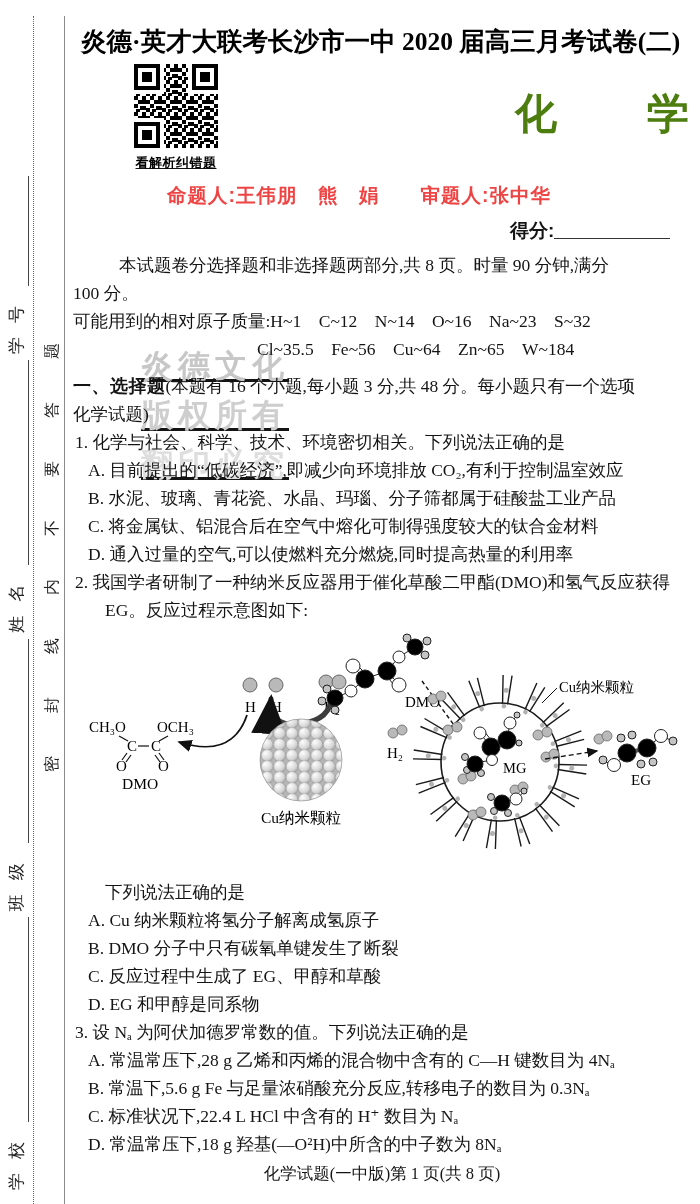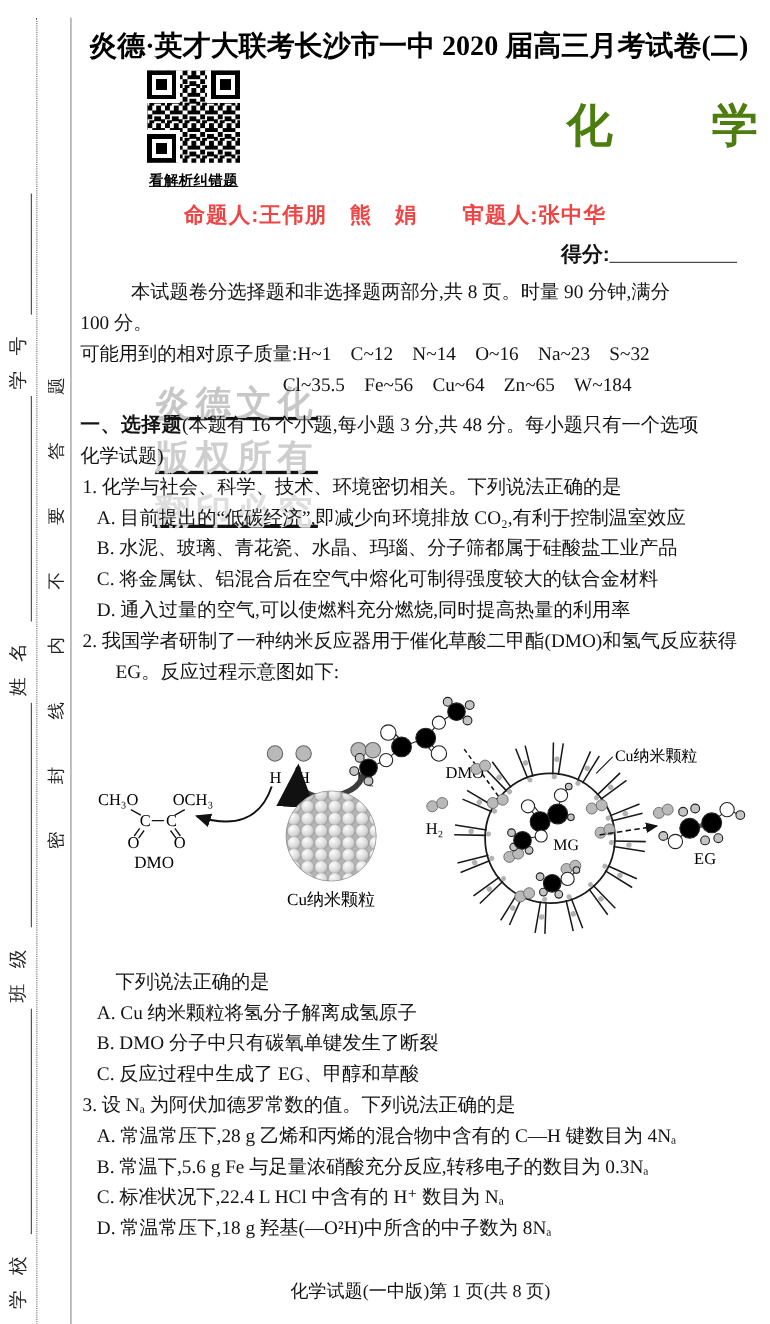--- a/index.html
+++ b/index.html
@@ -352,20 +352,21 @@
           <circle cx="598" cy="112" r="4" fill="#c4c4c4"></circle>
         </g>
         <text x="556" y="156" font-size="15">EG</text>
       </svg>
     </div>
 
     <div class="line opt2">下列说法正确的是</div>
     <div class="line opt">A. Cu 纳米颗粒将氢分子解离成氢原子</div>
     <div class="line opt">B. DMO 分子中只有碳氧单键发生了断裂</div>
     <div class="line opt">C. 反应过程中生成了 EG、甲醇和草酸</div>
+    <div class="line opt">D. EG 和甲醇是同系物</div>
 
     <div class="line qline">
       <span>3.</span>
       <span>设 Nₐ 为阿伏加德罗常数的值。下列说法正确的是</span>
     </div>
     <div class="line opt">A. 常温常压下,28 g 乙烯和丙烯的混合物中含有的 C—H 键数目为 4Nₐ</div>
     <div class="line opt">B. 常温下,5.6 g Fe 与足量浓硝酸充分反应,转移电子的数目为 0.3Nₐ</div>
     <div class="line opt">C. 标准状况下,22.4 L HCl 中含有的 H⁺ 数目为 Nₐ</div>
     <div class="line opt">D. 常温常压下,18 g 羟基(—O²H)中所含的中子数为 8Nₐ</div>
   </div>

